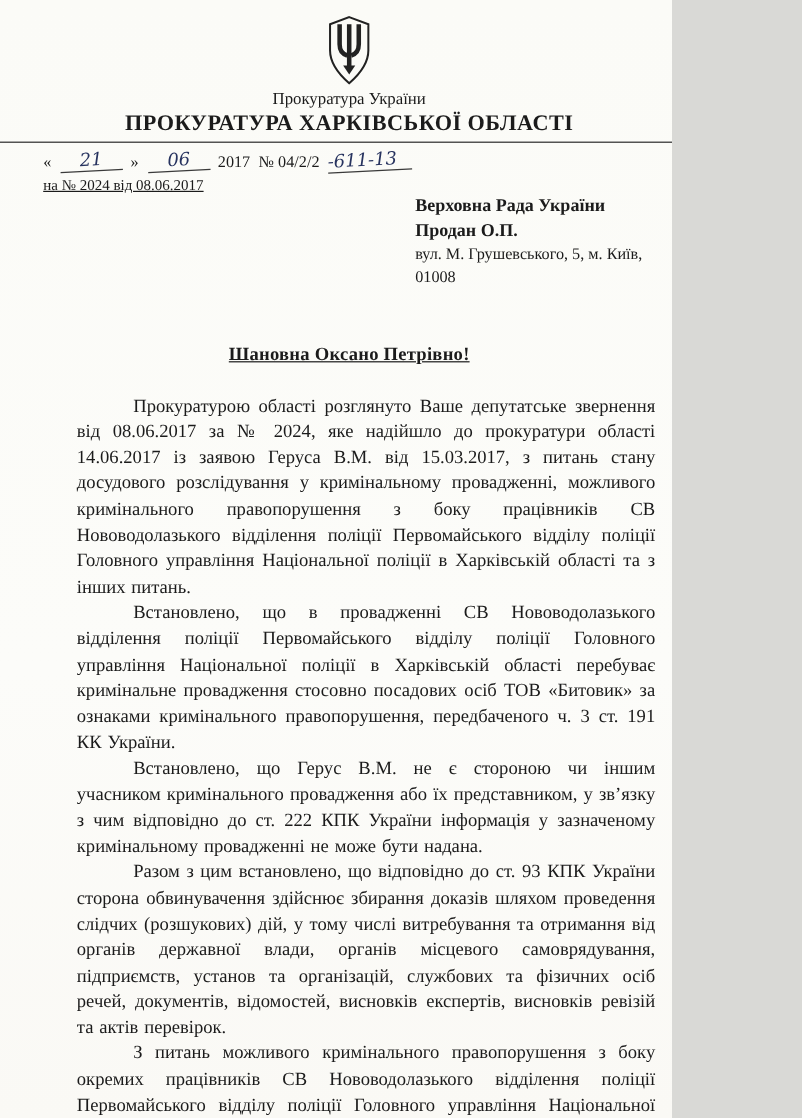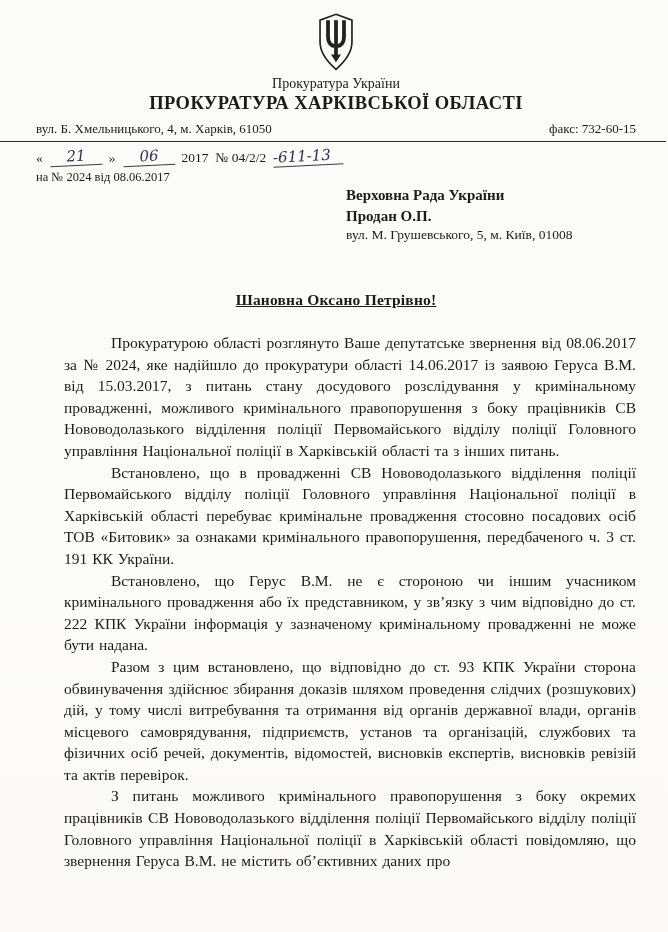--- a/index.html
+++ b/index.html
@@ -1,36 +1,36 @@
 <!DOCTYPE html>
 <html><head>
 <meta charset="utf-8">
 <style>
   * { margin: 0; padding: 0; box-sizing: border-box; }
   html, body { width: 668px; height: 932px; }
   body { background: #d9d9d6; font-family: "Liberation Serif", serif; }
   .page {
-    width: 668px; height: 932px; overflow: hidden; position: relative;
+    width: 560px; height: 932px; overflow: hidden; position: relative;
     background: linear-gradient(180deg, #fbfbf7 0%, #fcfcf9 60%, #faf9f5 100%);
     color: #1b1b1b;
-    padding: 10px 32px 0 36px;
+    padding: 10px 14px 0 36px;
   }
   .emblem-wrap { display: flex; justify-content: center; margin-top: 2px; }
   .org1 { text-align: center; font-size: 14px; margin-top: 4px; }
   .org2 { text-align: center; font-size: 18.5px; font-weight: bold; letter-spacing: .4px; margin-top: 1px; }
   .addr-row { display: flex; justify-content: space-between; font-size: 13px; margin-top: 7px; }
   .rule { border: none; border-top: 1.7px solid #2a2a2a; margin: 4px -30px 5px -36px; }
   .ref-line { font-size: 13.5px; display: flex; align-items: flex-end; gap: 7px; }
   .hand {
     font-family: "DejaVu Serif", serif; font-style: italic;
     color: #27335f; font-size: 15px; transform: rotate(-3deg);
   }
   .u { border-bottom: 1.1px solid #3a3a3a; min-width: 52px; text-align: center; display: inline-block; }
   .u2 { border-bottom: 1.1px solid #3a3a3a; min-width: 70px; display: inline-block; }
-  .reply-ref { font-size: 12.5px; margin-top: 4px; }
+  .reply-ref { font-size: 12.5px; margin-top: 4px; text-decoration: underline; }
   .recipient { margin-left: 310px; font-size: 15px; line-height: 1.38; }
   .recipient .b { font-weight: bold; }
   .recipient .small { font-size: 13.5px; }
   .salutation { text-align: center; font-weight: bold; font-size: 15.5px; margin-top: 46px; letter-spacing: .2px; text-decoration: underline; }
   .body-text { margin-top: 23px; font-size: 15.5px; line-height: 21.6px; text-align: justify; word-spacing: 1px; margin-left: 28px; }
   .body-text p { text-indent: 47px; margin: 0; }
 </style>
 </head>
 <body>
 
@@ -44,24 +44,20 @@
         <path d="M69 18 V58 Q69 76 54 80"></path>
         <path d="M50 18 V103"></path>
       </g>
       <path d="M50 118 L38 100 h24 Z" fill="#222222"></path>
     </svg>
   </div>
 
   <div class="org1">Прокуратура України</div>
   <div class="org2">ПРОКУРАТУРА ХАРКІВСЬКОЇ ОБЛАСТІ</div>
 
-  <div class="addr-row">
-    <span>вул. Б. Хмельницького, 4, м. Харків, 61050</span>
-    <span>факс: 732-60-15</span>
-  </div>
 
   <hr class="rule">
 
   <div class="ref-line">
     <span>«</span>
     <span class="hand u">21</span>
     <span>»</span>
     <span class="hand u">06</span>
     <span>2017</span>
     <span>№ 04/2/2</span>

